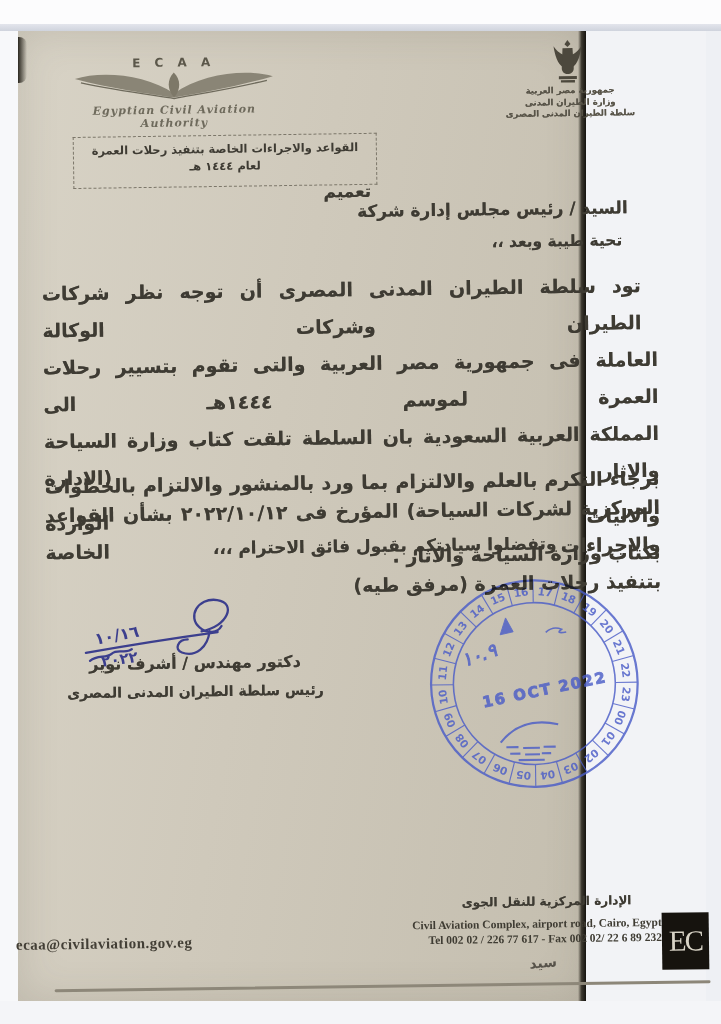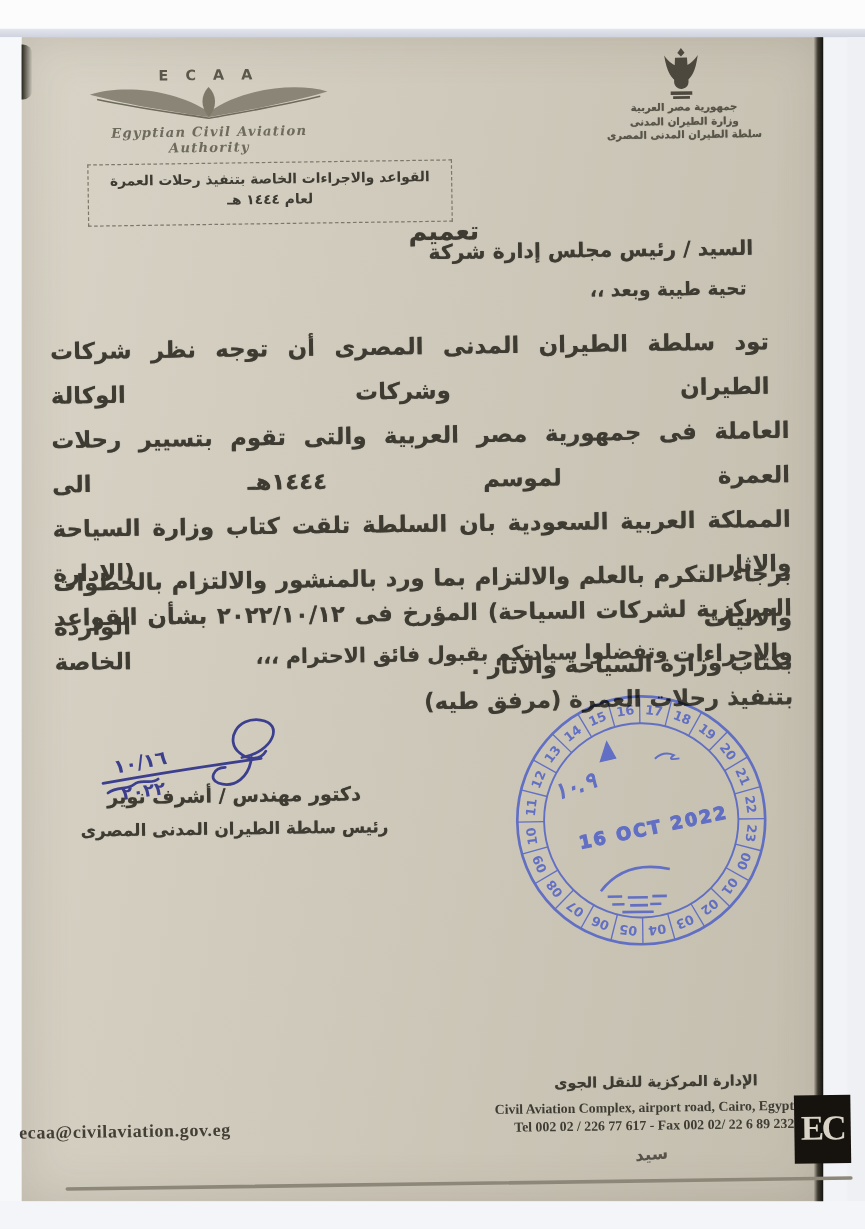--- a/index.html
+++ b/index.html
@@ -5,21 +5,21 @@
   html,body{margin:0;padding:0;}
   body{width:721px;height:1024px;position:relative;overflow:hidden;
        background:#f2f3f6;font-family:"DejaVu Sans",sans-serif;}
   .frame-top{position:absolute;left:0;top:0;width:721px;height:24px;background:#fcfcfd;}
   .frame-strip{position:absolute;left:0;top:24px;width:721px;height:7px;
        background:linear-gradient(#e3e5ec,#cfd3dd);}
   .frame-bottom{position:absolute;left:0;top:1001px;width:721px;height:23px;background:#f4f5f8;}
   .frame-left{position:absolute;left:0;top:31px;width:18px;height:970px;background:#f7f8fa;}
   .frame-right{position:absolute;left:706px;top:31px;width:15px;height:970px;background:#eef0f4;}
 
-  .paper{position:absolute;left:18px;top:31px;width:668px;height:970px;
+  .paper{position:absolute;left:18px;top:31px;width:568px;height:970px;
        background:linear-gradient(100deg,#d8d3c6 0%,#cfc9bb 45%,#c4beaf 100%);
        box-shadow:inset 0 0 40px rgba(90,85,70,.18);}
   .paper-edge-right{position:absolute;right:0;top:0;bottom:0;width:8px;
        background:linear-gradient(to left,#15130f 0%,#3c382f 55%,rgba(60,56,47,0) 100%);}
   .paper-blot-left{position:absolute;left:0;top:6px;width:9px;height:46px;
        background:linear-gradient(to right,#2a271f,rgba(42,39,31,0));border-radius:0 8px 8px 0;}
 
   .content{position:absolute;left:0;top:0;width:688px;height:970px;
        transform:rotate(-0.8deg);transform-origin:50% 50%;}
 
@@ -36,21 +36,21 @@
   .gov-block{position:absolute;left:483px;top:57px;width:150px;text-align:center;
        font-size:8.5px;line-height:11.5px;color:#585448;}
 
   
   .subject-box{position:absolute;left:60px;top:102px;width:302px;min-height:50px;
        border:1.6px dashed #7c776a;display:flex;flex-direction:row-reverse;}
   .subject-label{width:52px;border-left:1.6px dashed #7c776a;display:flex;
        align-items:center;justify-content:center;font-size:12px;}
   .subject-lines{flex:1;padding:5px 6px 4px;text-align:center;font-size:11.5px;line-height:17px;}
 
-  .circular-title{position:absolute;left:327px;top:150px;font-size:21px;}
+  .circular-title{position:absolute;left:310px;top:150px;font-size:17px;}
   .addressee{position:absolute;right:74px;top:170px;font-size:17px;}
   .salutation{position:absolute;right:80px;top:204px;font-size:15.5px;}
 
   
   .para{position:absolute;left:27px;right:46px;font-size:19px;line-height:37px;}
   .para1{top:240px;}
   .para2{top:433px;}
   .body-line{text-align:justify;text-align-last:justify;}
   .para1 div:first-child{padding-right:16px;}
   .para div:last-child{text-align-last:right;}
@@ -68,21 +68,21 @@
   .stamp-date{font-size:16px;font-weight:700;letter-spacing:2px;}
 
   
   .footer-dept{position:absolute;right:80px;top:866px;font-size:12px;}
   .footer-address{position:absolute;right:50px;top:888px;font-size:11.5px;line-height:15px;
        text-align:right;font-family:"Liberation Serif",serif;font-weight:700;color:#3f3c33;}
   .footer-email{position:absolute;left:-8px;top:901px;font-size:15px;
        font-family:"Liberation Serif",serif;font-weight:700;color:#433f36;letter-spacing:.5px;}
   .footer-logo{position:absolute;left:638px;top:886px;width:47px;height:57px;background:#16130e;
        color:#d8d3c6;display:flex;align-items:center;justify-content:center;
-       font-family:"Liberation Serif",serif;font-weight:700;font-size:29px;letter-spacing:-2px;}
+       font-family:"Liberation Serif",serif;font-weight:400;font-size:29px;letter-spacing:-2px;}
   .footer-hand{position:absolute;left:505px;top:926px;font-size:14px;color:#57534a;
        transform:rotate(-4deg);}
   .footer-rule{position:absolute;left:30px;right:2px;top:954px;height:2.6px;
        background:#8d8779;border-radius:2px;}
 </style>
 </head>
 <body>
 
 <div class="frame-top"></div>
 <div class="frame-strip"></div>

